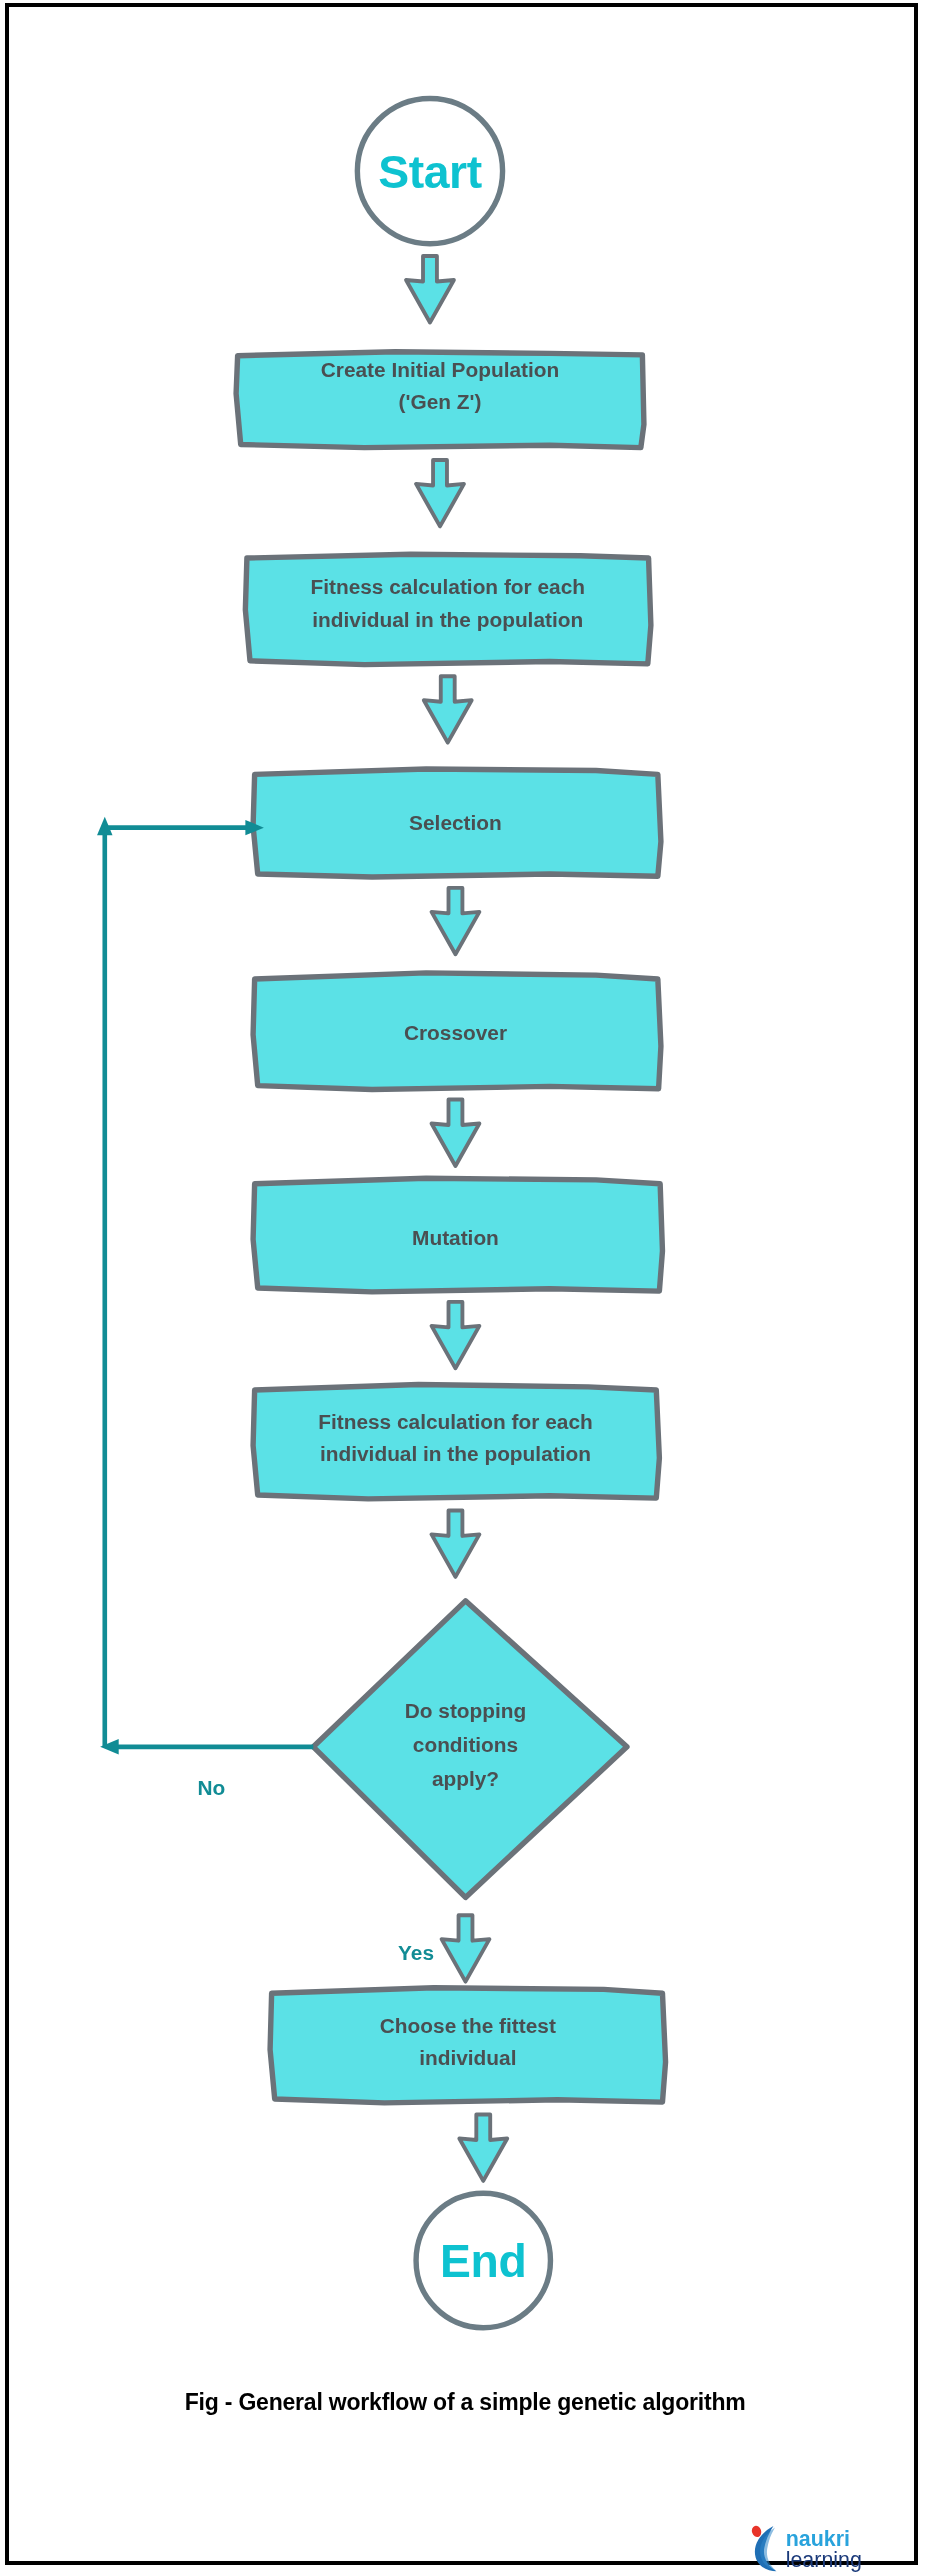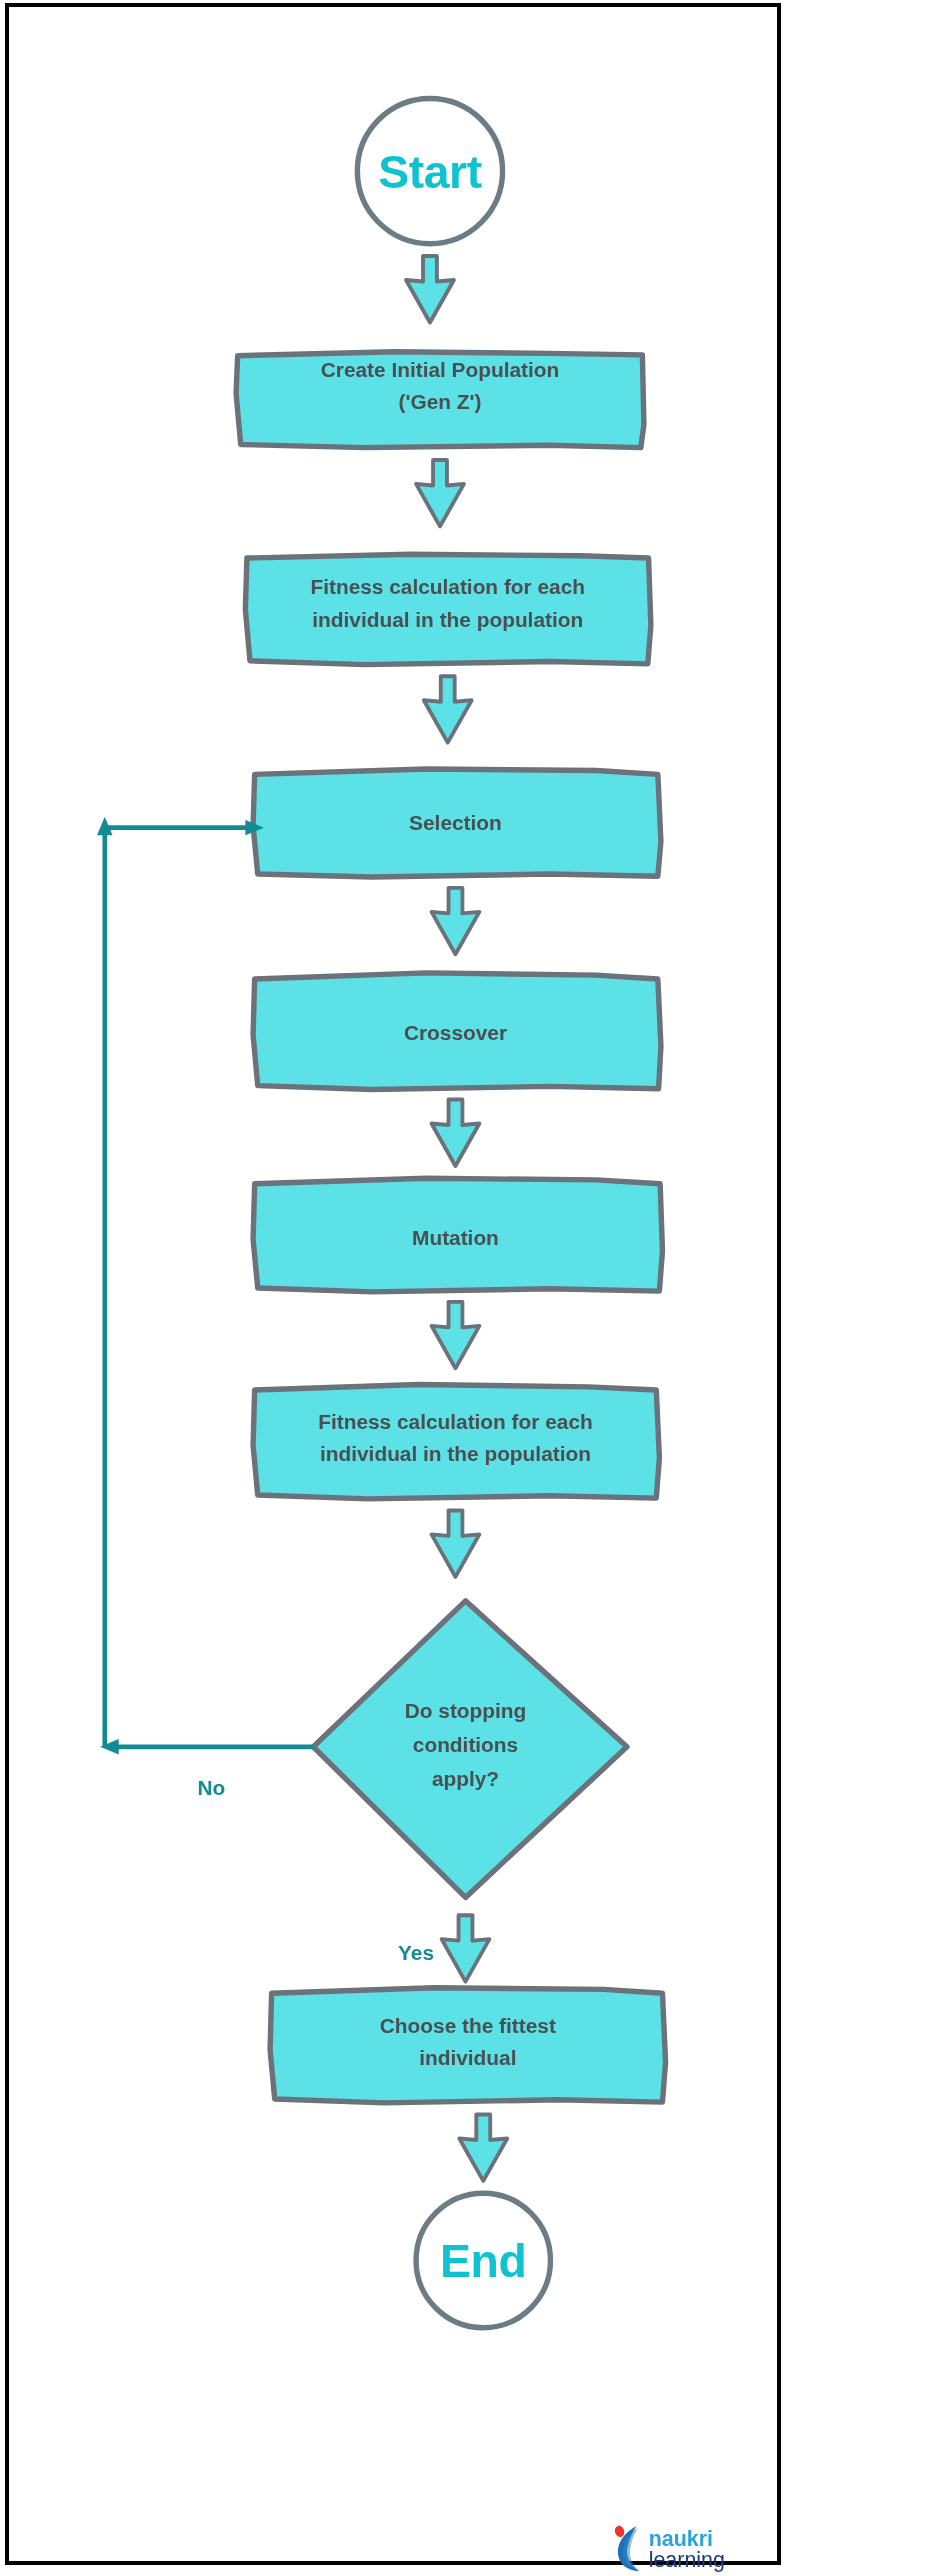--- a/index.html
+++ b/index.html
@@ -14,21 +14,21 @@
     font-family: "Liberation Sans", sans-serif;
     position: relative;
     overflow: hidden;
   }
 
   
   #page-frame {
     position: absolute;
     left: 4.6px;
     top: 3.1px;
-    width: 776px;
+    width: 913px;
     height: 2562px;
     border: 4.6px solid #000000;
     box-sizing: border-box;
     background: #ffffff;
   }
 
   
   #flow {
     position: absolute;
     left: 0;
@@ -218,20 +218,21 @@
       </g>
 
       <g>
         <circle cx="614" cy="2917" r="87" fill="#ffffff" stroke="#6b7c85" stroke-width="7"></circle>
         <text class="term-label" x="614" y="2938" text-anchor="middle">End</text>
       </g>
 
     </svg>
   </div>
 
+  <div id="caption">Fig - General workflow of a simple genetic algorithm</div>
 
   <div id="logo">
     <svg width="138" height="49" viewBox="0 0 178 64" xmlns="http://www.w3.org/2000/svg">
 
       <ellipse cx="14" cy="11" rx="6" ry="7.5" fill="#e8342a" transform="rotate(-18 14 11)"></ellipse>
 
       <path d="M 36,4 C 14,16 6,36 16,52 C 22,60 32,63 40,63 C 28,56 22,44 24,33 C 26,22 31,12 36,4 Z" fill="#1f6fb5"></path>
       <path d="M 38,6 C 20,18 14,36 22,50 C 26,57 33,61 39,62 C 30,54 26,43 28,33 C 30,21 34,13 38,6 Z" fill="#2f86c9" opacity="0.55"></path>
 
       <text x="52" y="30" font-family="'Liberation Sans', sans-serif" font-weight="bold" font-size="28" fill="#29a3dc">naukri</text>

